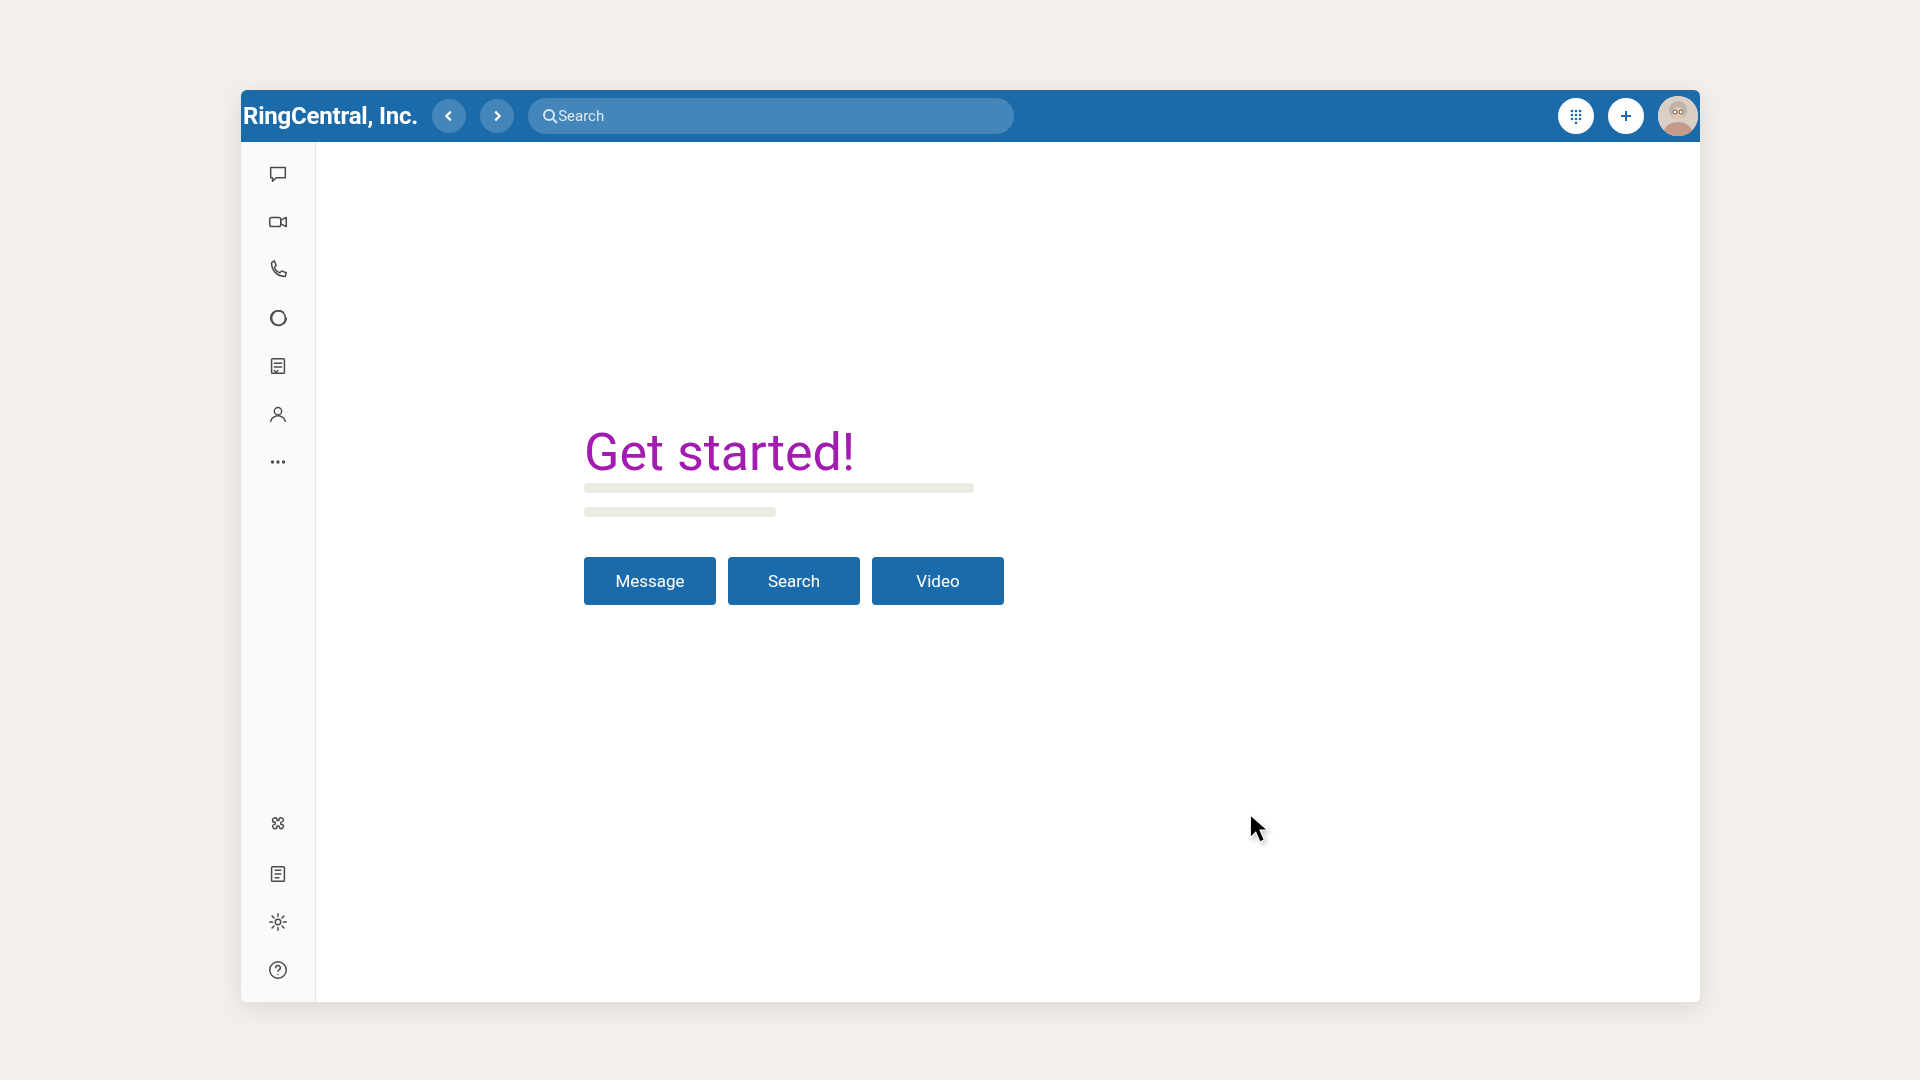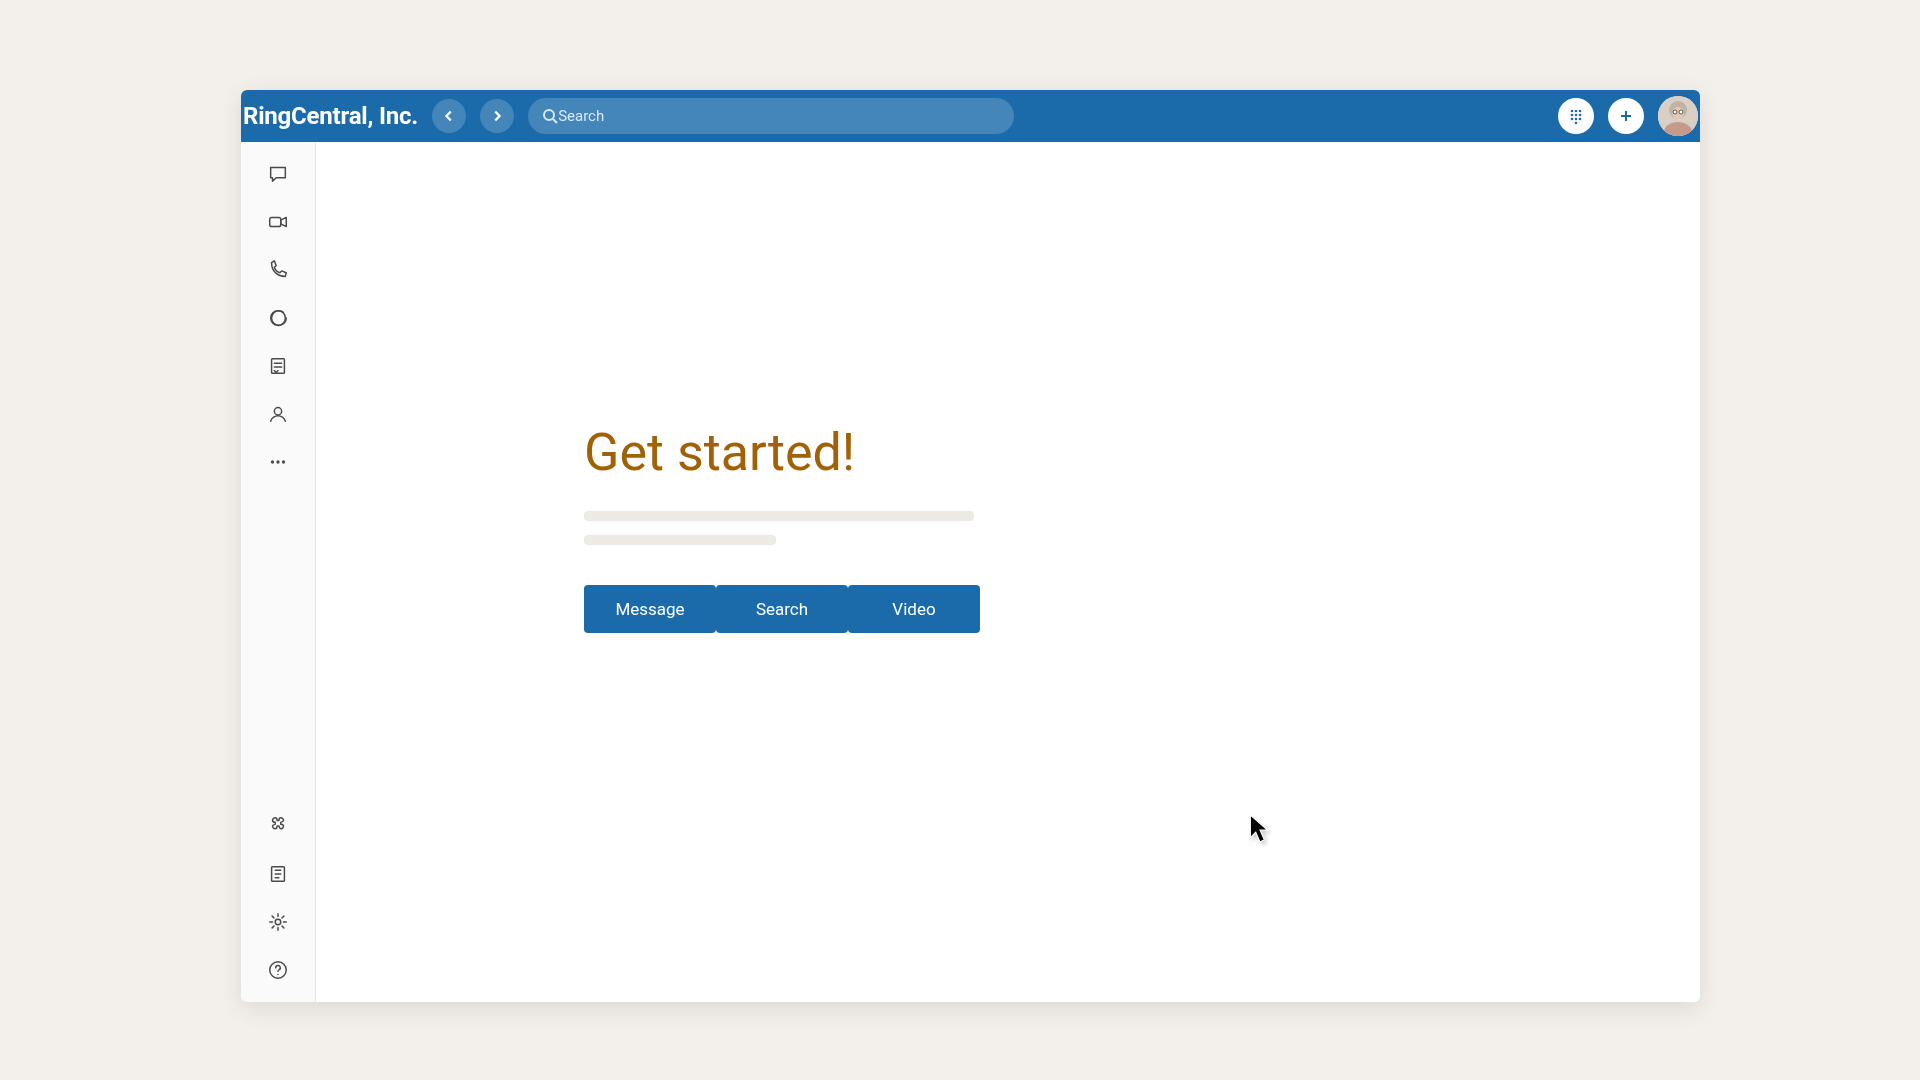--- a/index.html
+++ b/index.html
@@ -123,33 +123,33 @@
   .sidebar-item.more svg { stroke: none; fill: #4a4a4a; }
   .main {
     flex: 1;
     background: #fff;
     position: relative;
     padding: 280px 0 0 268px;
   }
   .heading {
     font-size: 52px;
     font-weight: 400;
-    color: #a16207;
-    margin-bottom: 28px;
+    color: #a21caf;
   }
   .skeleton {
     background: #eceae5;
     border-radius: 4px;
     height: 10px;
     margin-bottom: 14px;
   }
   .skel1 { width: 390px; }
   .skel2 { width: 192px; margin-bottom: 40px; }
   .btn-row {
     display: flex;
+    gap: 12px;
   }
   .primary-btn {
     background: #1b6bab;
     color: #fff;
     font-size: 17px;
     height: 48px;
     min-width: 132px;
     padding: 0 24px;
     display: flex;
     align-items: center;

